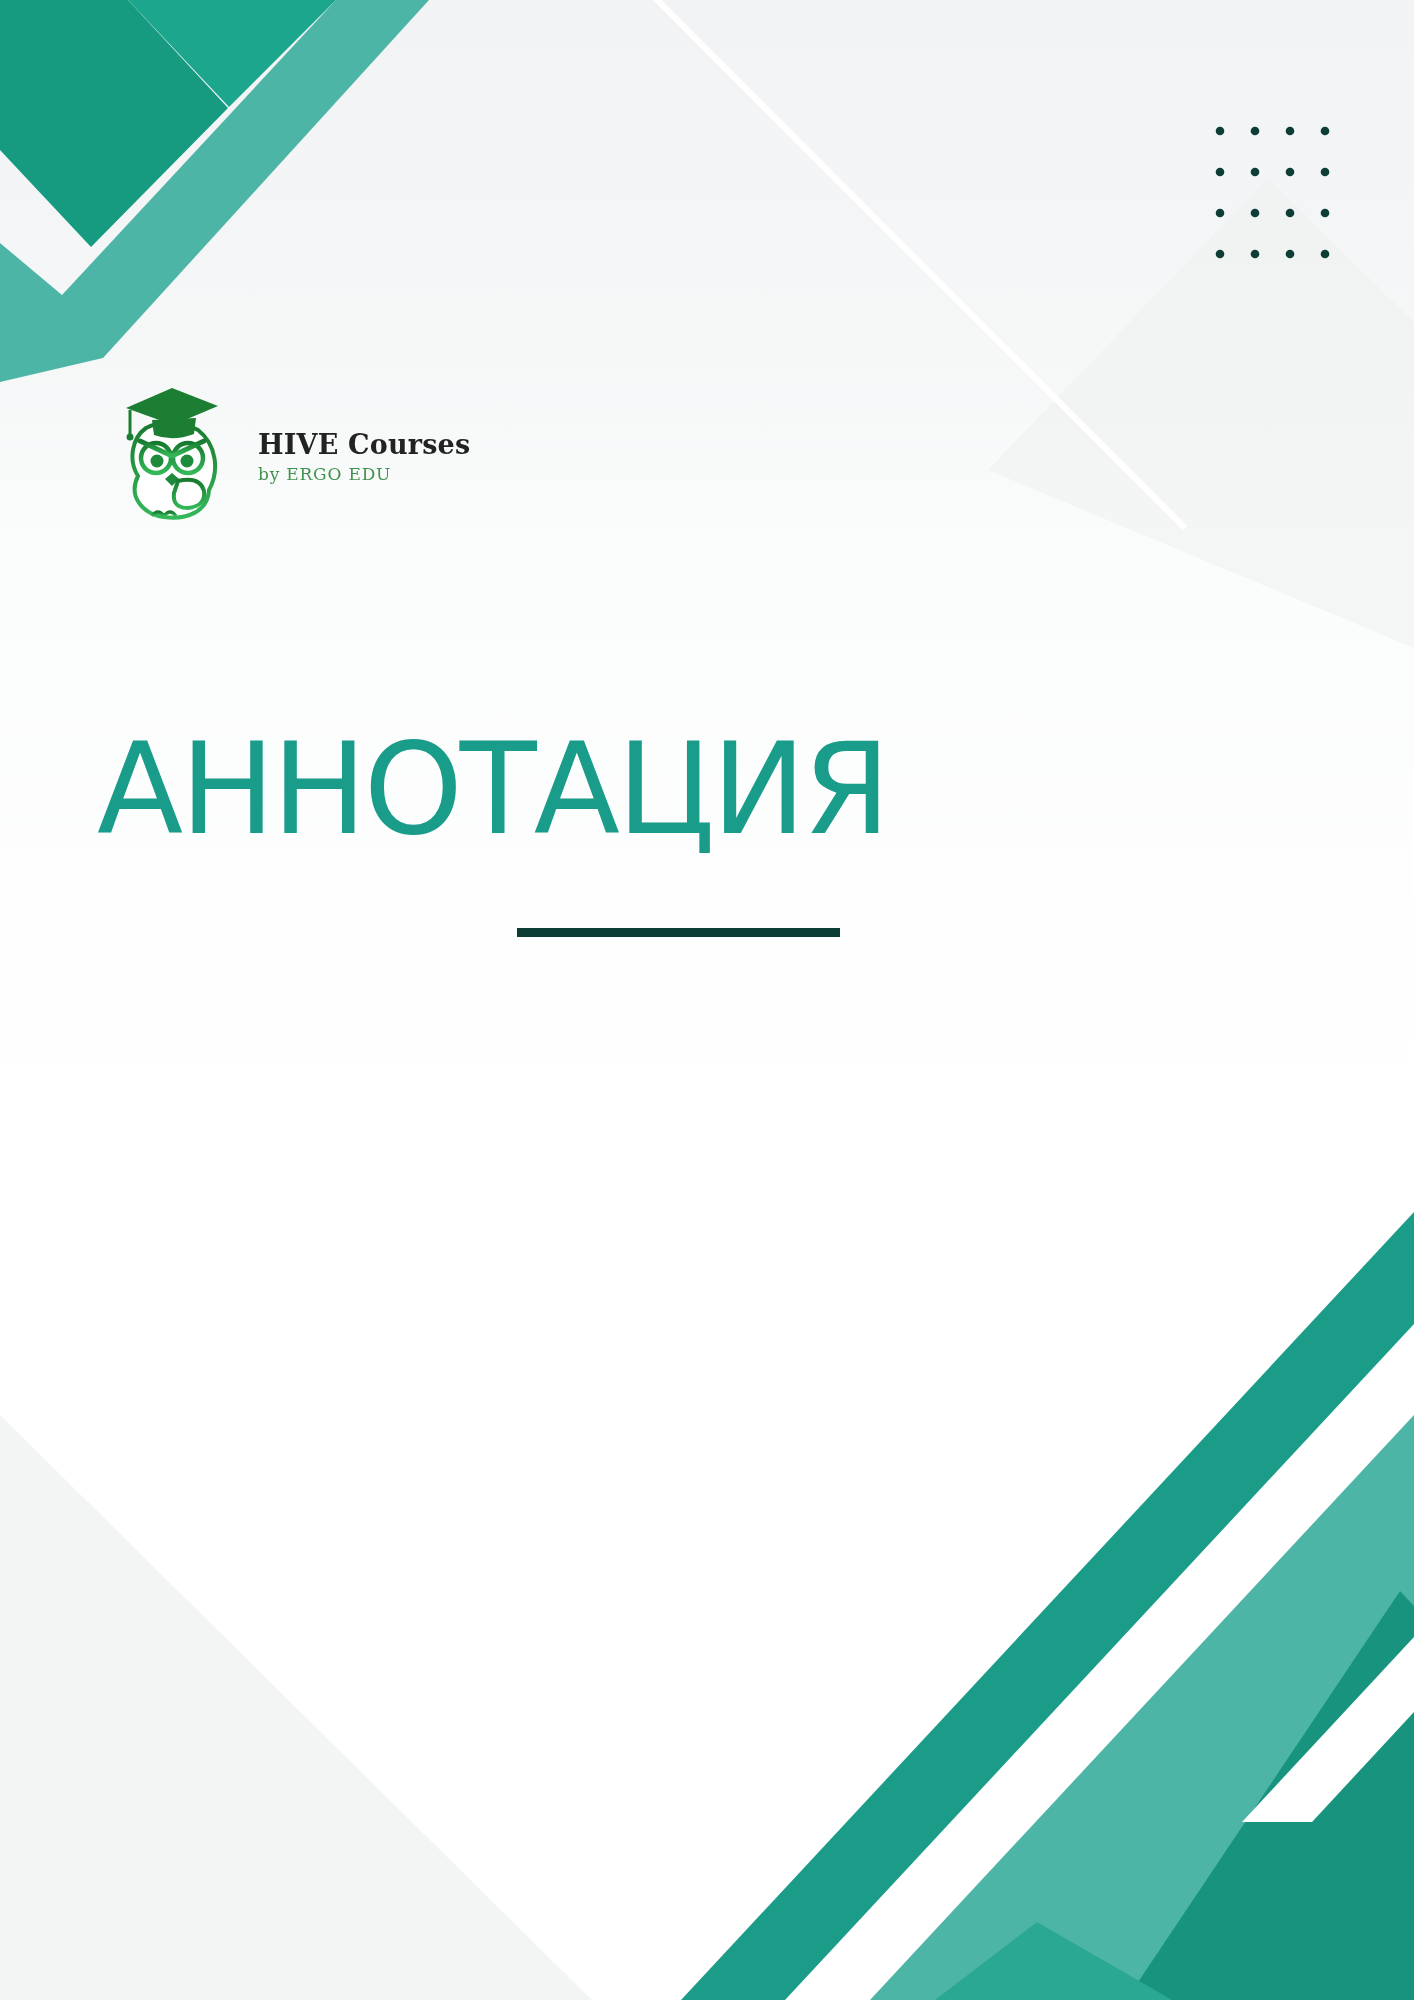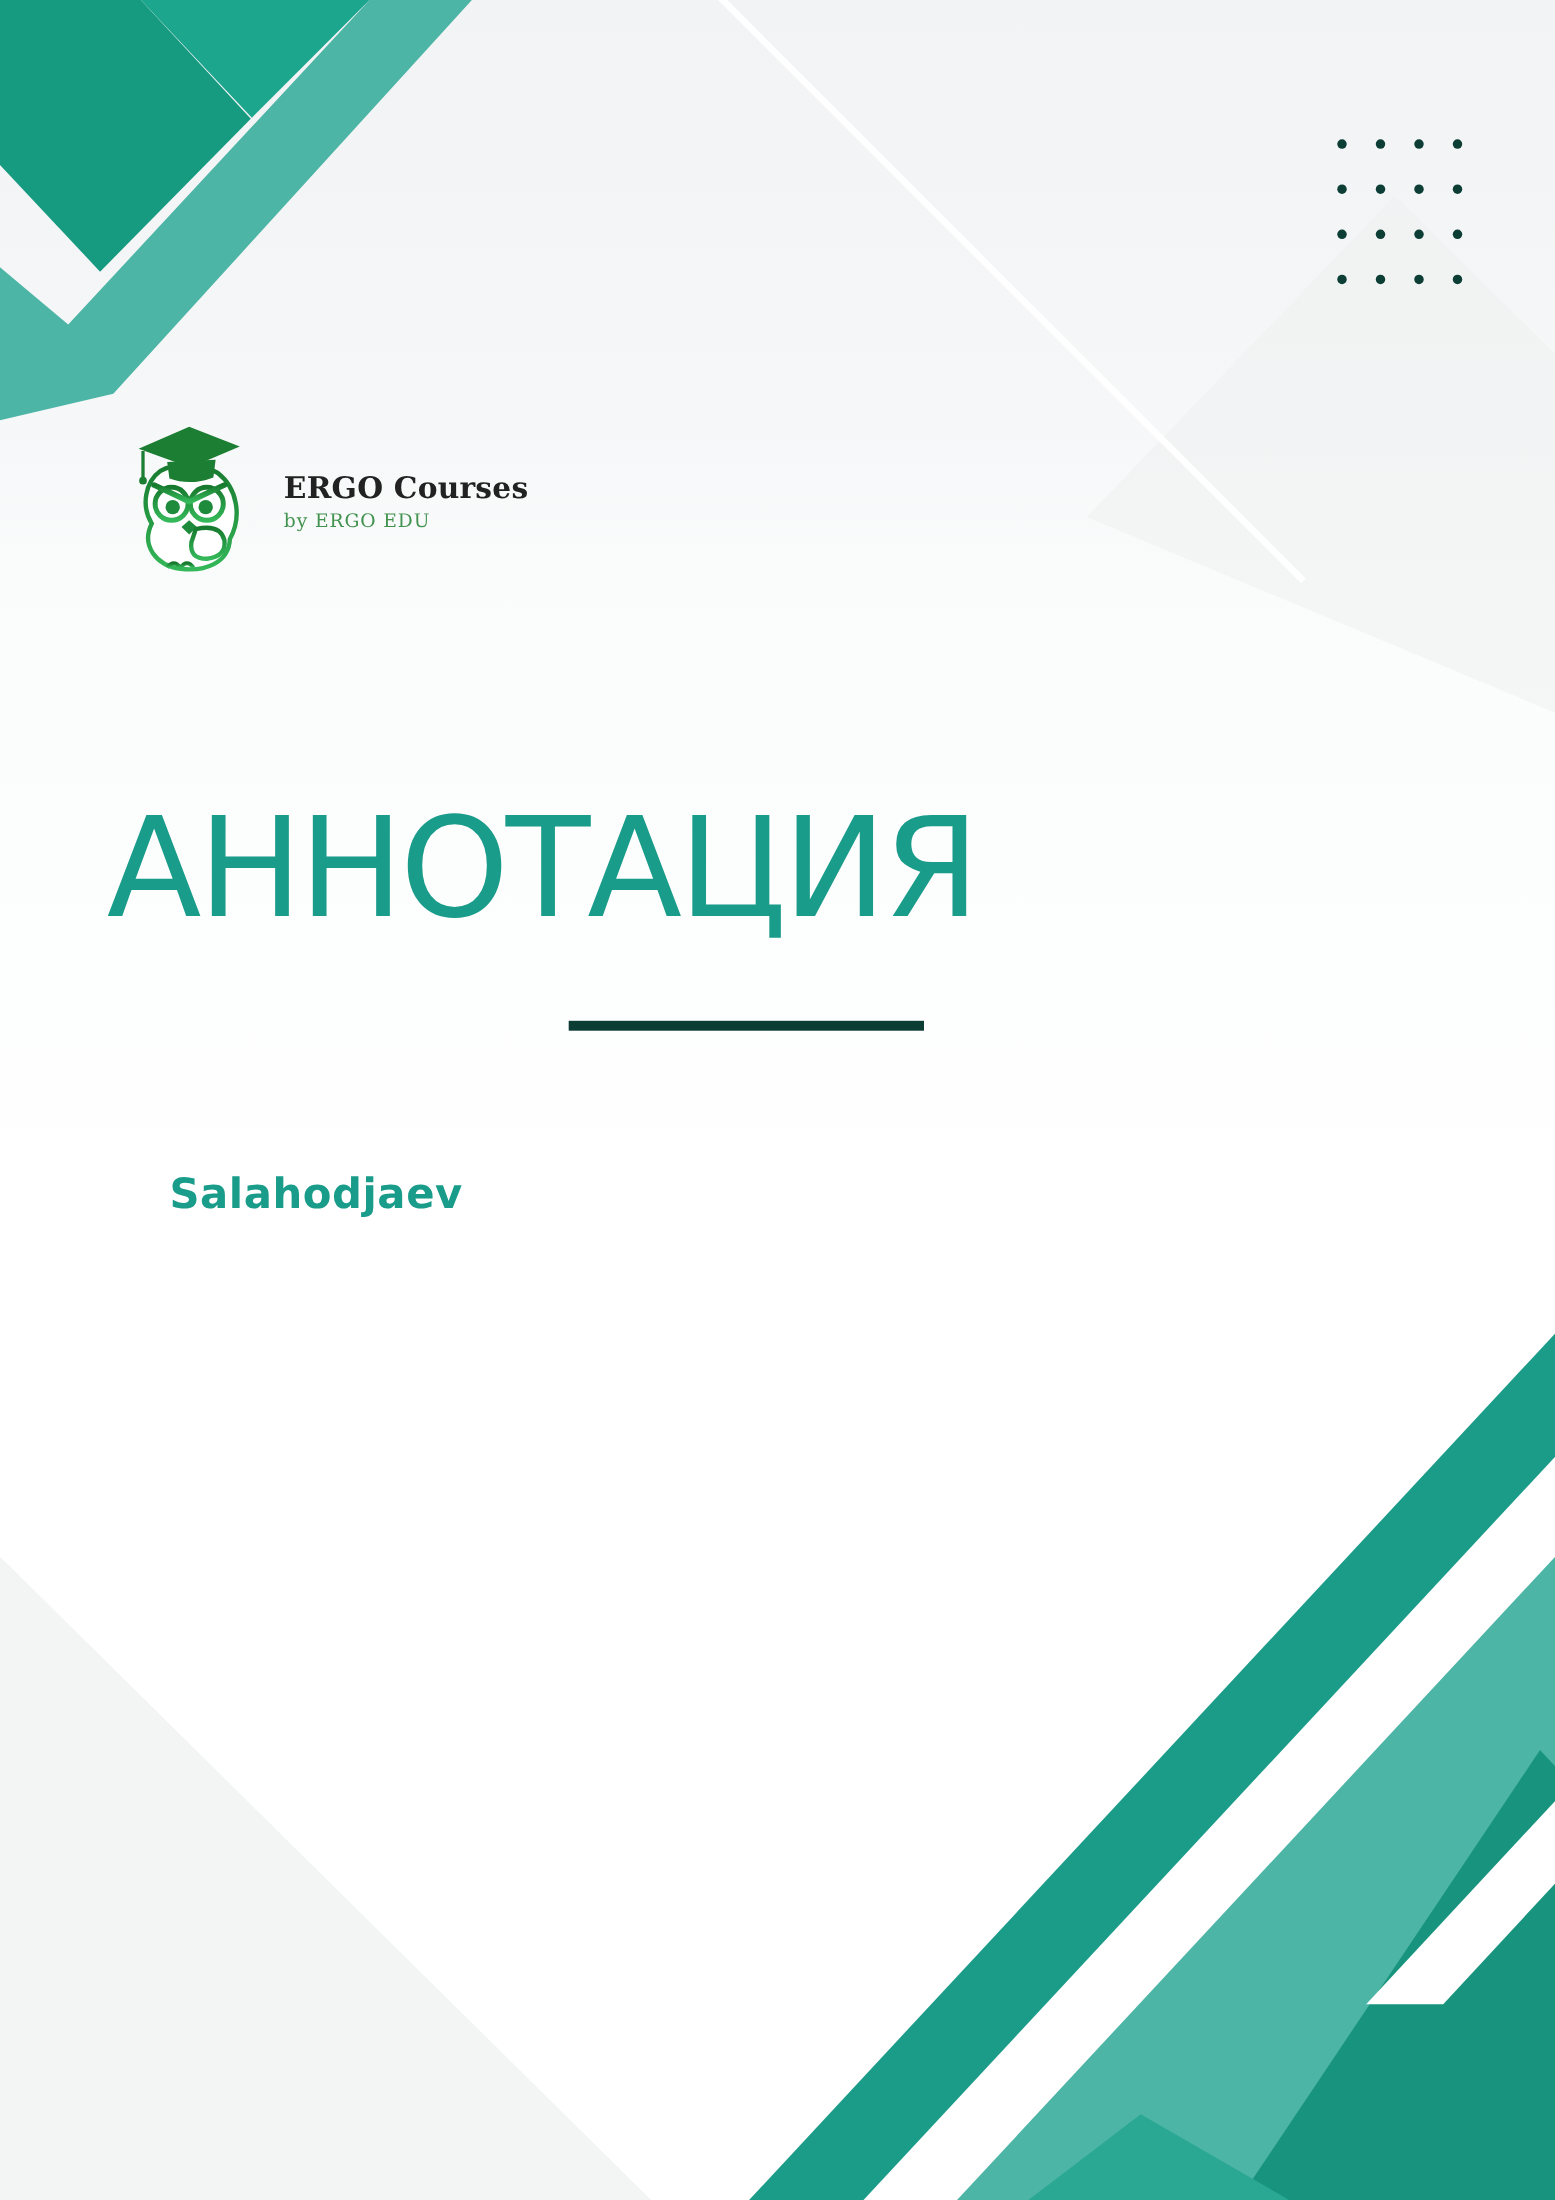--- a/index.html
+++ b/index.html
@@ -124,23 +124,22 @@
     <path d="M66,103 Q88,98 92,113 Q94,128 76,130 Q60,130 62,115 Z" fill="#ffffff" stroke="url(#owlg)" stroke-width="4"></path>
 
     <path d="M40,138 q6,-8 12,0 q6,-8 12,0" stroke="url(#owlg)" stroke-width="3.5" fill="none"></path>
 
     <polygon points="14,30 60,10 106,28 61,47" fill="#1c7e33"></polygon>
     <path d="M40,42 L84,40 L82,56 Q61,64 42,57 Z" fill="#1c7e33"></path>
     <polyline points="18,32 18,56" stroke="#1c7e33" stroke-width="3" fill="none"></polyline>
     <circle cx="18" cy="59" r="3.5" fill="#1c7e33"></circle>
   </svg>
   <div class="logo-text">
-    <div class="brand">ERGO Courses</div>
+    <div class="brand">HIVE Courses</div>
     <div class="tagline">by ERGO EDU</div>
   </div>
 </div>
 
 <h1 class="main-title">АННОТАЦИЯ</h1>
 <div class="title-underline"></div>
 
 <div class="author">
-  <div>Salahodjaev</div>
 </div>
 
 </body></html>

